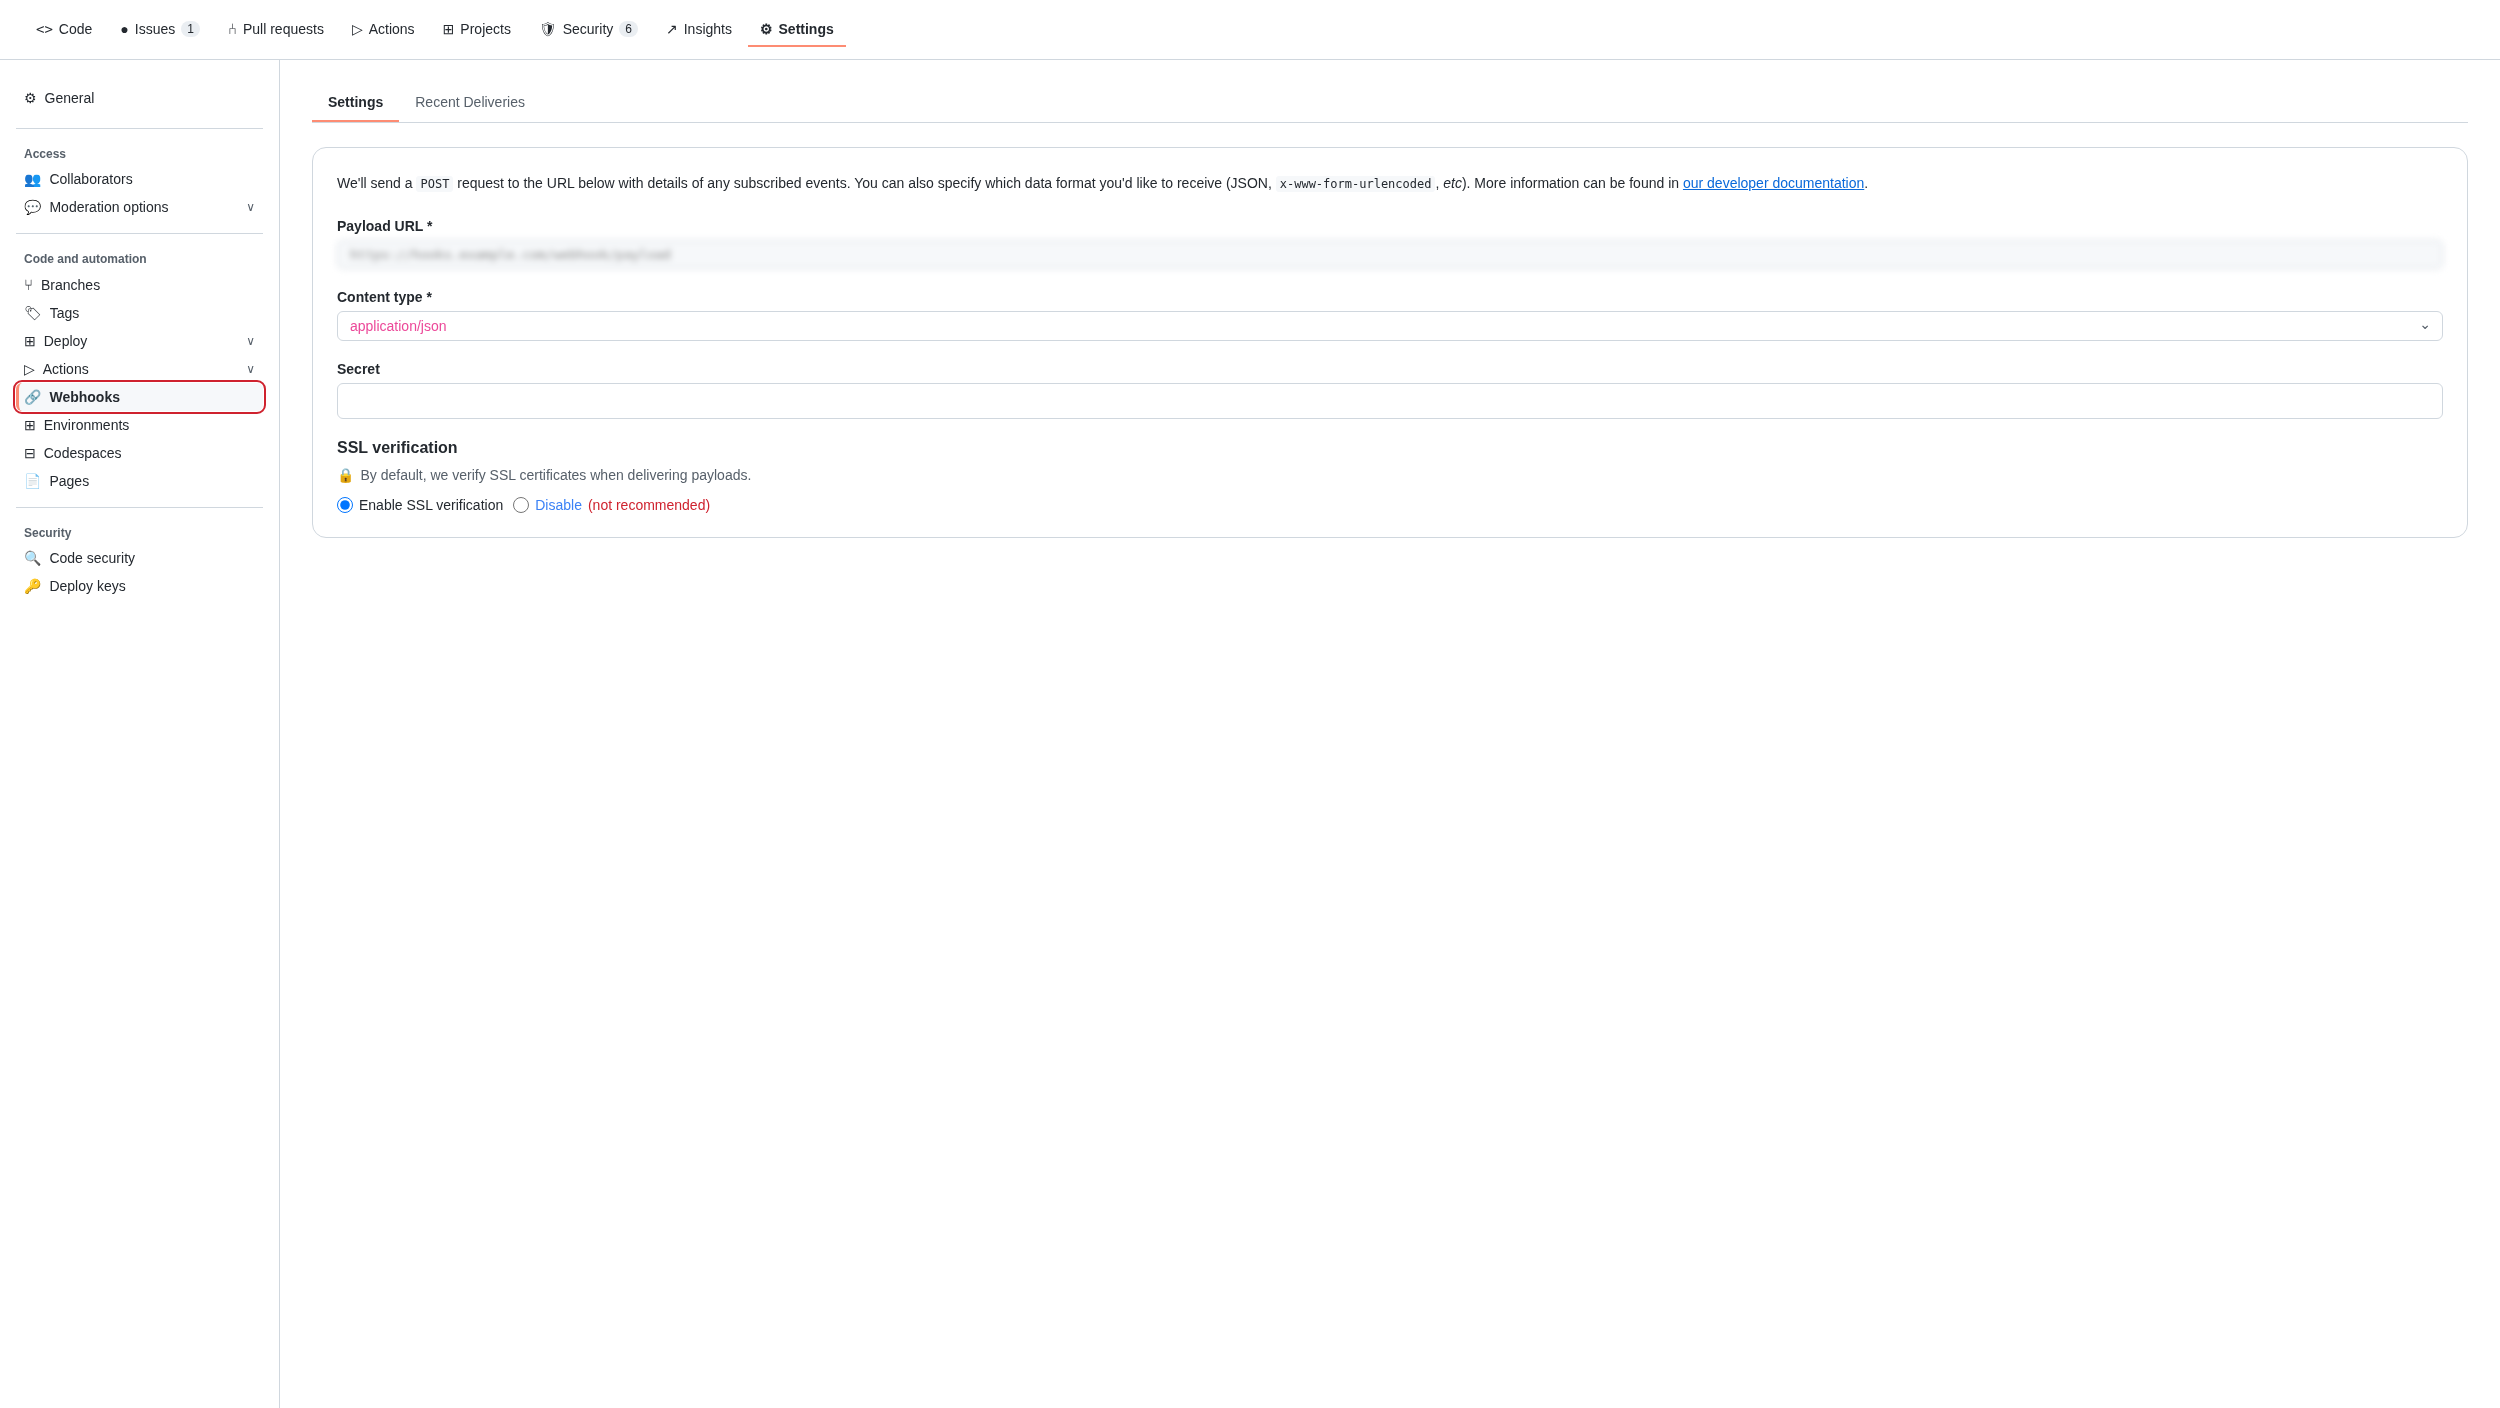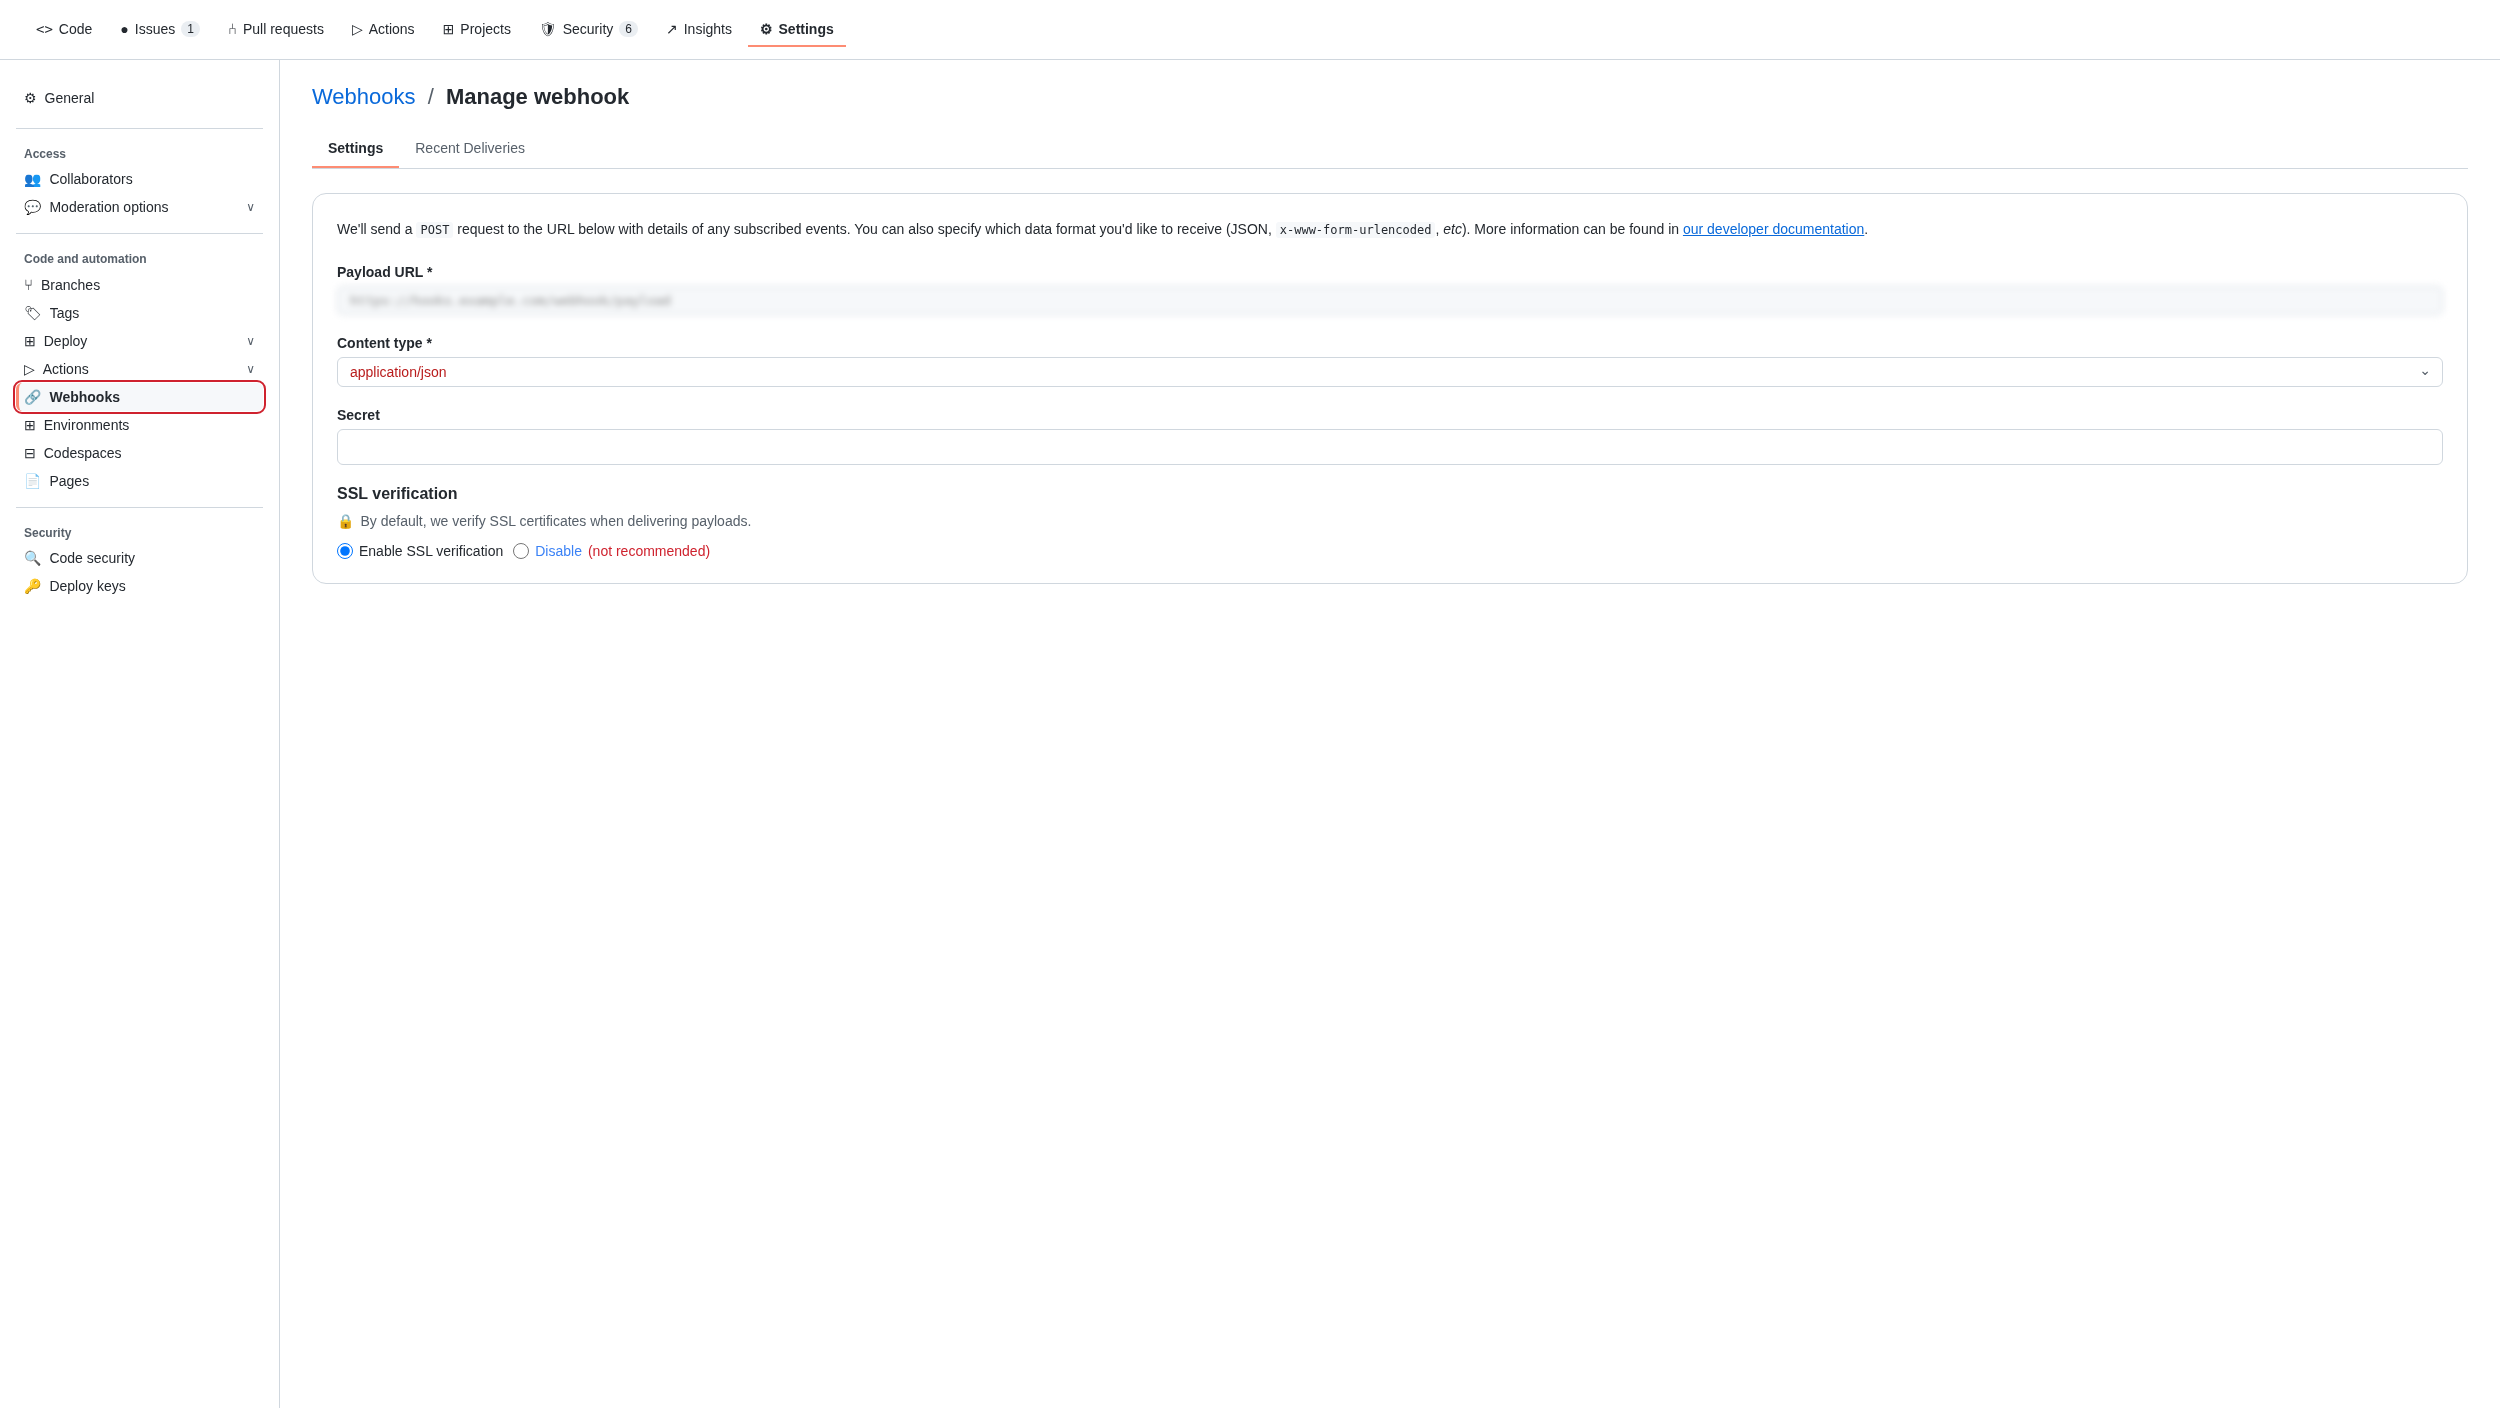--- a/index.html
+++ b/index.html
@@ -156,21 +156,21 @@
       font-size: 14px;
       color: #24292f;
       background: #f6f8fa;
     }
     .form-select {
       width: 100%;
       padding: 6px 12px;
       border: 1px solid #d0d7de;
       border-radius: 6px;
       font-size: 14px;
-      color: #b91c1c;
+      color: #ec4899;
       background: #fff;
       appearance: none;
       cursor: pointer;
     }
     .select-wrapper { position: relative; }
     .select-wrapper::after {
       content: '⌄';
       position: absolute;
       right: 12px;
       top: 50%;
@@ -326,25 +326,20 @@
       <span>Code security</span>
     </div>
     <div class="sidebar-item">
       <span>🔑</span>
       <span>Deploy keys</span>
     </div>
   </aside>
 
   <main class="main">
 
-    <div class="breadcrumb">
-      <a href="#">Webhooks</a>
-      <span class="breadcrumb-sep">/</span>
-      <span class="breadcrumb-current">Manage webhook</span>
-    </div>
 
     <div class="tabs">
       <div class="tab active">Settings</div>
       <div class="tab">Recent Deliveries</div>
     </div>
 
     <div class="form-card">
 
       <p class="form-description">
         We'll send a <code>POST</code> request to the URL below with details of any subscribed events. You can also specify which data format you'd like to receive (JSON, <code>x-www-form-urlencoded</code>, <em>etc</em>). More information can be found in <a href="#">our developer documentation</a>.

